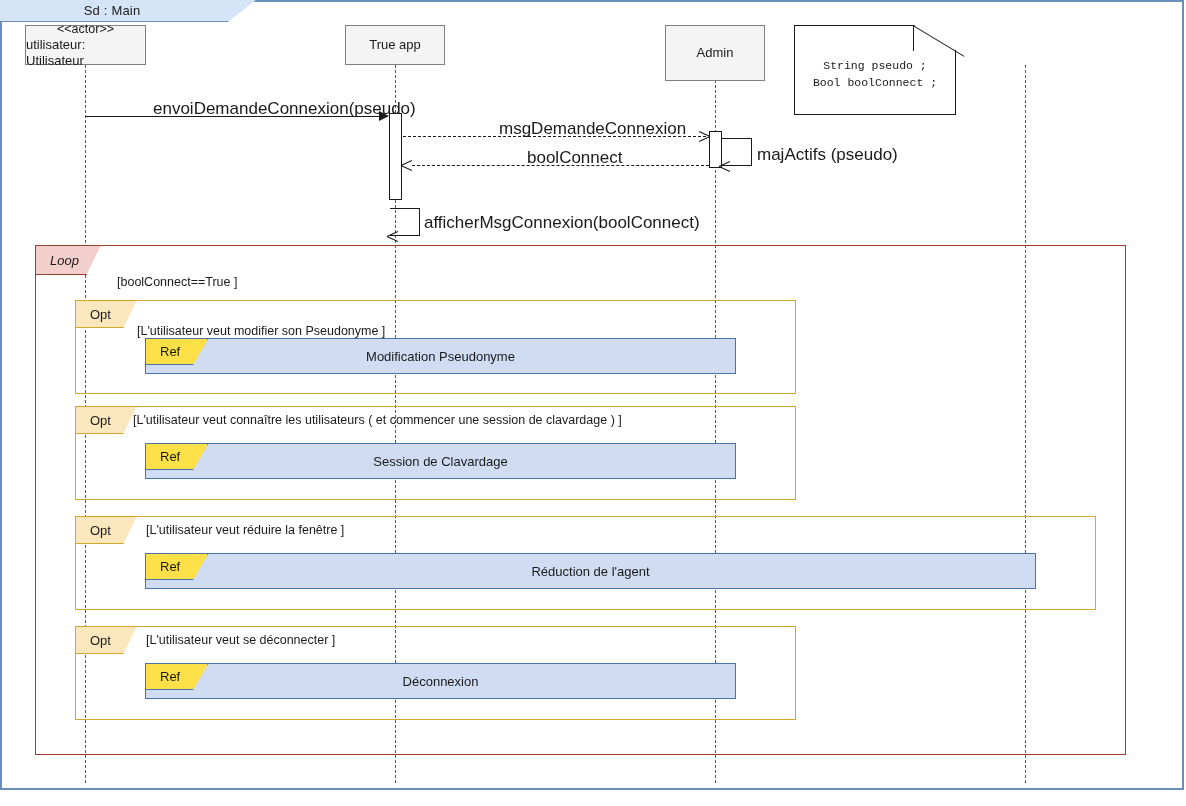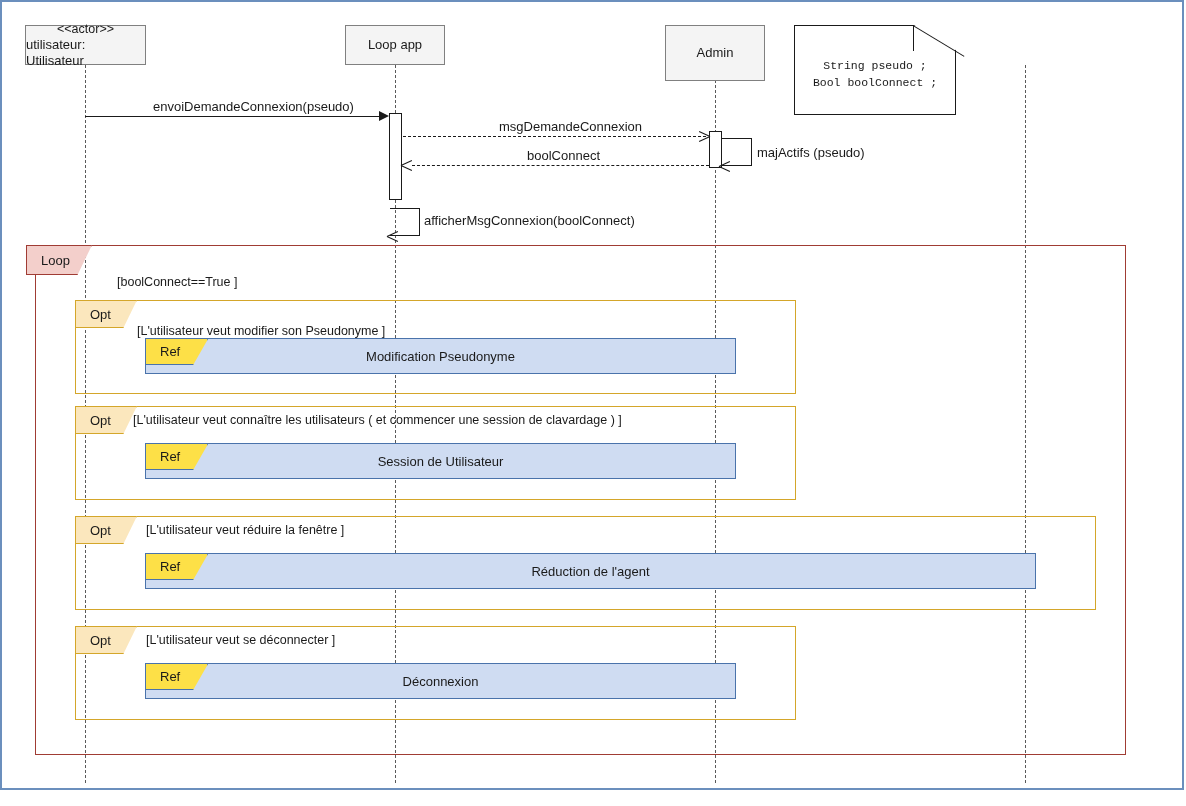--- a/index.html
+++ b/index.html
@@ -116,21 +116,21 @@
     box-sizing: border-box;
   }
 
   
   .msg-line {
     height: 0px;
     border-top: 1px solid #1a1a1a;
   }
   .msg-line.dashed { border-top: 1px dashed #1a1a1a; }
   .msg-label {
-    font-size: 13px;
+    font-size: 17px;
     color: #1a1a1a;
     white-space: nowrap;
   }
   .arrow-right-solid, .arrow-left-solid {
     width: 0; height: 0;
     border-top: 5px solid transparent;
     border-bottom: 5px solid transparent;
   }
   .arrow-right-solid { border-left: 10px solid #1a1a1a; }
   .arrow-open {
@@ -218,33 +218,36 @@
     align-items: center;
     padding-left: 14px;
   }
 </style>
 </head>
 <body>
 
 <div id="canvas">
 
   <div id="sd-frame" class="abs"></div>
+  <div id="sd-tab" class="abs">
+    <div id="sd-tab-label">Sd :  Main</div>
+  </div>
 
   <div class="abs lifeline-line" style="left:85px;  top:65px; height:718px;"></div>
   <div class="abs lifeline-line" style="left:395px; top:65px; height:718px;"></div>
   <div class="abs lifeline-line" style="left:715px; top:65px; height:718px;"></div>
   <div class="abs lifeline-line" style="left:1025px;top:65px; height:718px;"></div>
 
   <div class="abs lifeline-head" style="left:25px; top:25px; width:121px; height:40px;">
     <span class="stereo">&lt;&lt;actor&gt;&gt;</span>
     <span>utilisateur: Utilisateur</span>
   </div>
 
   <div class="abs lifeline-head" style="left:345px; top:25px; width:100px; height:40px;">
-    <span>Loop app</span>
+    <span>True app</span>
   </div>
 
   <div class="abs lifeline-head" style="left:665px; top:25px; width:100px; height:56px;">
     <span>Admin</span>
   </div>
 
 
   <div id="note-box" class="abs">
     <div id="note-shape"></div>
     <div id="note-fold"></div>
@@ -269,36 +272,36 @@
 
   <div class="abs self-msg" style="left:722px; top:138px; width:30px; height:28px;"></div>
   <div class="abs arrow-open left" style="left:719px; top:161px;"></div>
   <div class="abs msg-label" style="left:757px; top:145px;">majActifs (pseudo)</div>
 
   <div class="abs self-msg" style="left:390px; top:208px; width:30px; height:28px;"></div>
   <div class="abs arrow-open left" style="left:387px; top:231px;"></div>
   <div class="abs msg-label" style="left:424px; top:213px;">afficherMsgConnexion(boolConnect)</div>
 
   <div class="abs frag frag-loop" style="left:35px; top:245px; width:1091px; height:510px;"></div>
-  <div class="frag-tag tag-loop" style="left:26px; top:245px;">Loop</div>
+  <div class="frag-tag tag-loop" style="left:35px; top:245px;font-style:italic;">Loop</div>
   <div class="frag-guard" style="left:117px; top:275px;">[boolConnect==True ]</div>
 
   <div class="abs frag frag-opt" style="left:75px; top:300px; width:721px; height:94px;"></div>
   <div class="frag-tag tag-opt" style="left:75px; top:300px;">Opt</div>
   <div class="frag-guard" style="left:137px; top:324px;">[L'utilisateur veut modifier son Pseudonyme ]</div>
   <div class="ref-body" style="left:145px; top:338px; width:591px; height:36px;">
     <span>Modification Pseudonyme</span>
     <div class="ref-tag">Ref</div>
   </div>
 
   <div class="abs frag frag-opt" style="left:75px; top:406px; width:721px; height:94px;"></div>
   <div class="frag-tag tag-opt" style="left:75px; top:406px;">Opt</div>
   <div class="frag-guard" style="left:133px; top:413px;">[L'utilisateur veut connaître les utilisateurs ( et commencer une session de clavardage ) ]</div>
   <div class="ref-body" style="left:145px; top:443px; width:591px; height:36px;">
-    <span>Session de Utilisateur</span>
+    <span>Session de Clavardage</span>
     <div class="ref-tag">Ref</div>
   </div>
 
   <div class="abs frag frag-opt" style="left:75px; top:516px; width:1021px; height:94px;"></div>
   <div class="frag-tag tag-opt" style="left:75px; top:516px;">Opt</div>
   <div class="frag-guard" style="left:146px; top:523px;">[L'utilisateur veut réduire la fenêtre ]</div>
   <div class="ref-body" style="left:145px; top:553px; width:891px; height:36px;">
     <span>Réduction de l'agent</span>
     <div class="ref-tag">Ref</div>
   </div>

